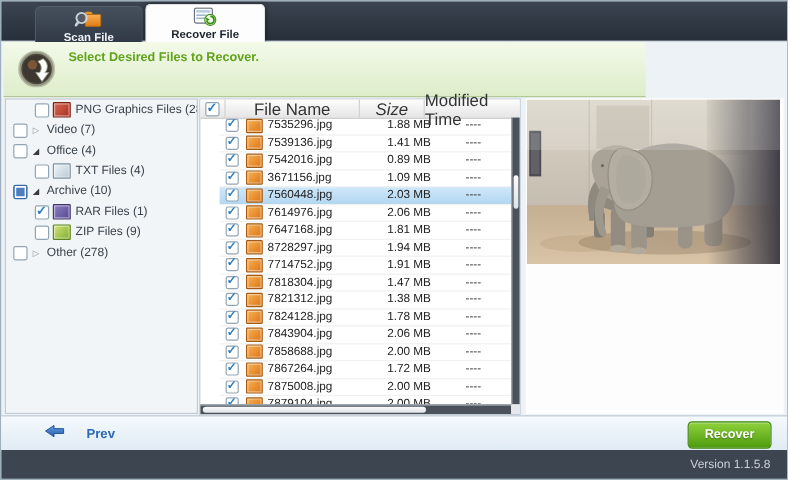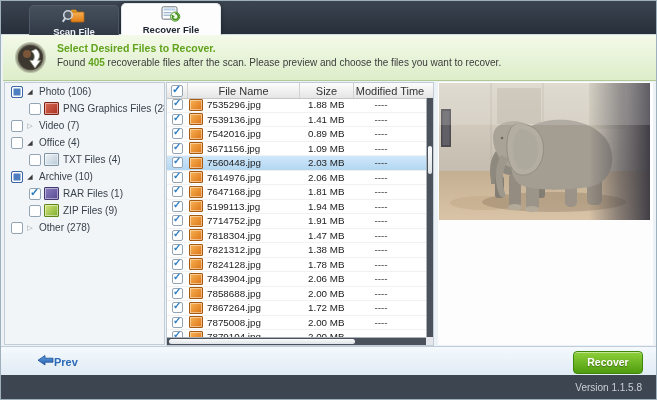--- a/index.html
+++ b/index.html
@@ -8,21 +8,21 @@
   
   .tabbar{position:absolute;left:0;top:0;width:100%;height:33px;background:linear-gradient(#3b4450,#272f3a);border-bottom:1px solid #cfd8df;}
   .tab{position:absolute;top:4px;height:29px;border-radius:5px 5px 0 0;display:flex;flex-direction:column;align-items:center;justify-content:flex-start;cursor:pointer;}
   .tab .ticon{height:16px;margin-top:2px;}
   .tab-scan{left:28px;width:88px;background:linear-gradient(#46505d,#313946);border:1px solid #515b68;border-bottom:none;}
   .tab-scan .tlabel{color:#eef2f6;font-size:9.5px;font-weight:bold;margin-top:2px;}
   .tab-recover{left:120px;width:98px;top:2px;height:31px;background:#fdfdfd;border:1px solid #e3e8ec;border-bottom:none;box-shadow:0 0 4px rgba(0,0,0,.35);}
   .tab-recover .tlabel{color:#1c242e;font-size:9.5px;font-weight:bold;margin-top:2px;}
 
   
-  .infobar{position:absolute;left:2px;top:34px;width:653px;height:45px;background:linear-gradient(#f3fae9,#ddedc9);border-bottom:1px solid #b2c896;}
+  .infobar{position:absolute;left:2px;top:34px;width:535px;height:45px;background:linear-gradient(#f3fae9,#ddedc9);border-bottom:1px solid #b2c896;}
   .info-icon{position:absolute;left:12px;top:7px;}
   .info-text{position:absolute;left:54px;top:7px;}
   .info-title{font-size:10.5px;font-weight:bold;color:#61a31c;margin-bottom:3px;}
   .info-msg{font-size:10px;color:#3c3c3c;}
   .info-msg b{color:#61a31c;}
   .info-summary{position:absolute;right:14px;top:16px;font-size:10.5px;font-weight:bold;color:#49791b;}
 
   
   .sidebar{position:absolute;left:3px;top:81px;width:161px;height:263px;background:#f2f5f8;border:1px solid #c2ccd5;box-sizing:border-box;overflow:hidden;}
   .tree-item{display:flex;align-items:center;height:17px;font-size:10px;color:#39424c;cursor:pointer;margin:0 2px;}
@@ -42,28 +42,28 @@
   
   .ficon{flex:0 0 auto;width:13px;height:11px;border-radius:1px;margin-left:3px;box-shadow:inset 0 0 0 1px rgba(255,255,255,.45);}
   .jpg-file-icon{background:linear-gradient(135deg,#f7b254,#dd7517);border:1px solid #a65a10;}
   .png-file-icon{background:linear-gradient(135deg,#d96a55,#a92f20);border:1px solid #7e2014;}
   .txt-file-icon{background:linear-gradient(135deg,#eef4f8,#b9c9d6);border:1px solid #7f93a3;}
   .rar-file-icon{background:linear-gradient(135deg,#8d7fc0,#584a92);border:1px solid #42376f;}
   .zip-file-icon{background:linear-gradient(135deg,#d3e47a,#7fae2f);border:1px solid #5d8518;}
 
   
   .ftable{position:absolute;left:165px;top:81px;width:268px;height:264px;background:#fff;border:1px solid #c2ccd5;box-sizing:border-box;}
-  .thead{display:flex;height:15px;background:linear-gradient(#fdfdfd,#e5e5e5);border-bottom:1px solid #c6c6c6;font-size:11px;color:#333;align-items:center;}
+  .thead{display:flex;height:15px;background:linear-gradient(#fdfdfd,#e5e5e5);border-bottom:1px solid #c6c6c6;font-size:14px;color:#333;align-items:center;}
   .thc{border-right:1px solid #d2d2d2;height:100%;display:flex;align-items:center;justify-content:center;box-sizing:border-box;}
   .c-cb{width:21px;}
   .c-name{width:112px;}
-  .c-size{width:54px;}
+  .c-size{width:54px;font-style:italic;}
   .c-mod{width:72px;border-right:none;}
   .tbody{position:absolute;top:15px;left:0;right:7px;bottom:8px;overflow:hidden;}
-  .trow{display:flex;align-items:center;height:13.5px;font-size:9.8px;color:#222;border-bottom:1px solid #f1f1f1;cursor:pointer;}
+  .trow{display:flex;align-items:center;height:13.5px;font-size:9.8px;color:#222;border-bottom:1px solid #f1f1f1;cursor:pointer;margin-left:16px;}
   .trow.sel{background:linear-gradient(#cfe7fa,#b3d7f2);}
   .trow .cb{width:9px;height:9px;margin-left:5px;}
   .trow .cb-checked::after{font-size:10px;top:-3px;}
   .trow .ficon{width:12px;height:10px;margin-left:6px;}
   .cell-name{margin-left:4px;width:88px;white-space:nowrap;overflow:hidden;}
   .cell-size{width:54px;padding-left:13px;box-sizing:border-box;}
   .cell-mod{width:64px;text-align:center;color:#333;}
 
   
   .vscroll{position:absolute;top:15px;right:0;bottom:8px;width:7px;background:#4b525c;border-left:1px solid #aab2ba;box-sizing:border-box;cursor:pointer;}
@@ -71,21 +71,21 @@
   .hscroll{position:absolute;left:0;right:7px;bottom:0;height:8px;background:#4b525c;border-top:1px solid #aab2ba;box-sizing:border-box;cursor:pointer;}
   .hthumb{position:absolute;top:1px;bottom:1px;left:2px;width:72%;background:linear-gradient(#fafbfc,#dfe3e7);border-radius:4px;}
   .scorner{position:absolute;right:0;bottom:0;width:7px;height:8px;background:#e4e8ec;}
 
   
   .preview{position:absolute;left:437px;top:81px;width:215px;height:263px;background:#fdfdfd;}
   .preview svg{display:block;margin:1px 0 0 1px;}
 
   
   .prevbar{position:absolute;left:0;top:345px;width:100%;height:29px;background:linear-gradient(#f4f9fd,#e0ebf4);border-top:1px solid #c0ccd7;}
-  .prev-btn{position:absolute;left:36px;top:6px;display:flex;align-items:center;gap:0;cursor:pointer;}
+  .prev-btn{position:absolute;left:36px;top:6px;display:flex;align-items:center;gap:18px;cursor:pointer;}
   .prev-label{font-size:11px;font-weight:bold;color:#2a6ab6;}
   .recover-btn{position:absolute;right:13px;top:4px;width:68px;height:21px;background:linear-gradient(#8fd13c,#4f9c0e);border:1px solid #3e870a;border-radius:4px;color:#fff;font-size:10.5px;font-weight:bold;text-align:center;line-height:21px;text-shadow:0 1px 1px rgba(0,0,0,.35);cursor:pointer;box-shadow:inset 0 1px 0 rgba(255,255,255,.45);}
   .footer{position:absolute;left:0;top:374px;width:100%;height:26px;background:#3d4650;}
   .version{position:absolute;right:14px;top:7px;font-size:10px;color:#c9cfd6;}
 </style>
 </head>
 <body>
 
 <div class="window">
 
@@ -127,35 +127,24 @@
     <span class="info-icon">
       <svg width="31" height="31" viewBox="0 0 31 31">
         <circle cx="15.5" cy="15.5" r="13.5" fill="#3c372f" stroke="#a9b295" stroke-width="1.6"></circle>
         <circle cx="15.5" cy="15.5" r="13.5" fill="none" stroke="#6d675c" stroke-width="4" stroke-opacity=".35"></circle>
         <circle cx="12" cy="12" r="4" fill="#8a5c3a" opacity=".8"></circle>
         <path d="M21 7 C25 10 25.5 15 22.5 18.5 L25.5 18.5 L20 26 L14.8 18.5 L18 18.5 C20.3 15.6 19.6 11.4 16.5 9.2 Z" fill="#ffffff" stroke="#9aa08e" stroke-width="0.8"></path>
       </svg>
     </span>
     <div class="info-text">
       <div class="info-title">Select Desired Files to Recover.</div>
-      <div class="info-msg">
-        <span>Found</span>
-        <b>405</b>
-        <span>recoverable files after the scan. Please preview and choose the files you want to recover.</span>
-      </div>
     </div>
   </div>
 
   <div class="sidebar">
-      <div class="tree-item lv0">
-    <span class="cb cb-partial"></span>
-    <span class="expander exp"></span>
-
-    <span class="tlabel2">Photo (106)</span>
-  </div>
       <div class="tree-item lv1">
     <span class="cb cb-unchecked"></span>
 
     <span class="ficon png-file-icon"></span>
     <span class="tlabel2">PNG Graphics Files (28)</span>
   </div>
       <div class="tree-item lv0">
     <span class="cb cb-unchecked"></span>
     <span class="expander col"></span>
 
@@ -254,21 +243,21 @@
         <div class="trow">
     <span class="cb cb-checked"></span>
     <span class="ficon jpg-file-icon"></span>
     <span class="cell-name">7647168.jpg</span>
     <span class="cell-size">1.81 MB</span>
     <span class="cell-mod">----</span>
   </div>
         <div class="trow">
     <span class="cb cb-checked"></span>
     <span class="ficon jpg-file-icon"></span>
-    <span class="cell-name">5199113.jpg</span>
+    <span class="cell-name">8728297.jpg</span>
     <span class="cell-size">1.94 MB</span>
     <span class="cell-mod">----</span>
   </div>
         <div class="trow">
     <span class="cb cb-checked"></span>
     <span class="ficon jpg-file-icon"></span>
     <span class="cell-name">7714752.jpg</span>
     <span class="cell-size">1.91 MB</span>
     <span class="cell-mod">----</span>
   </div>

